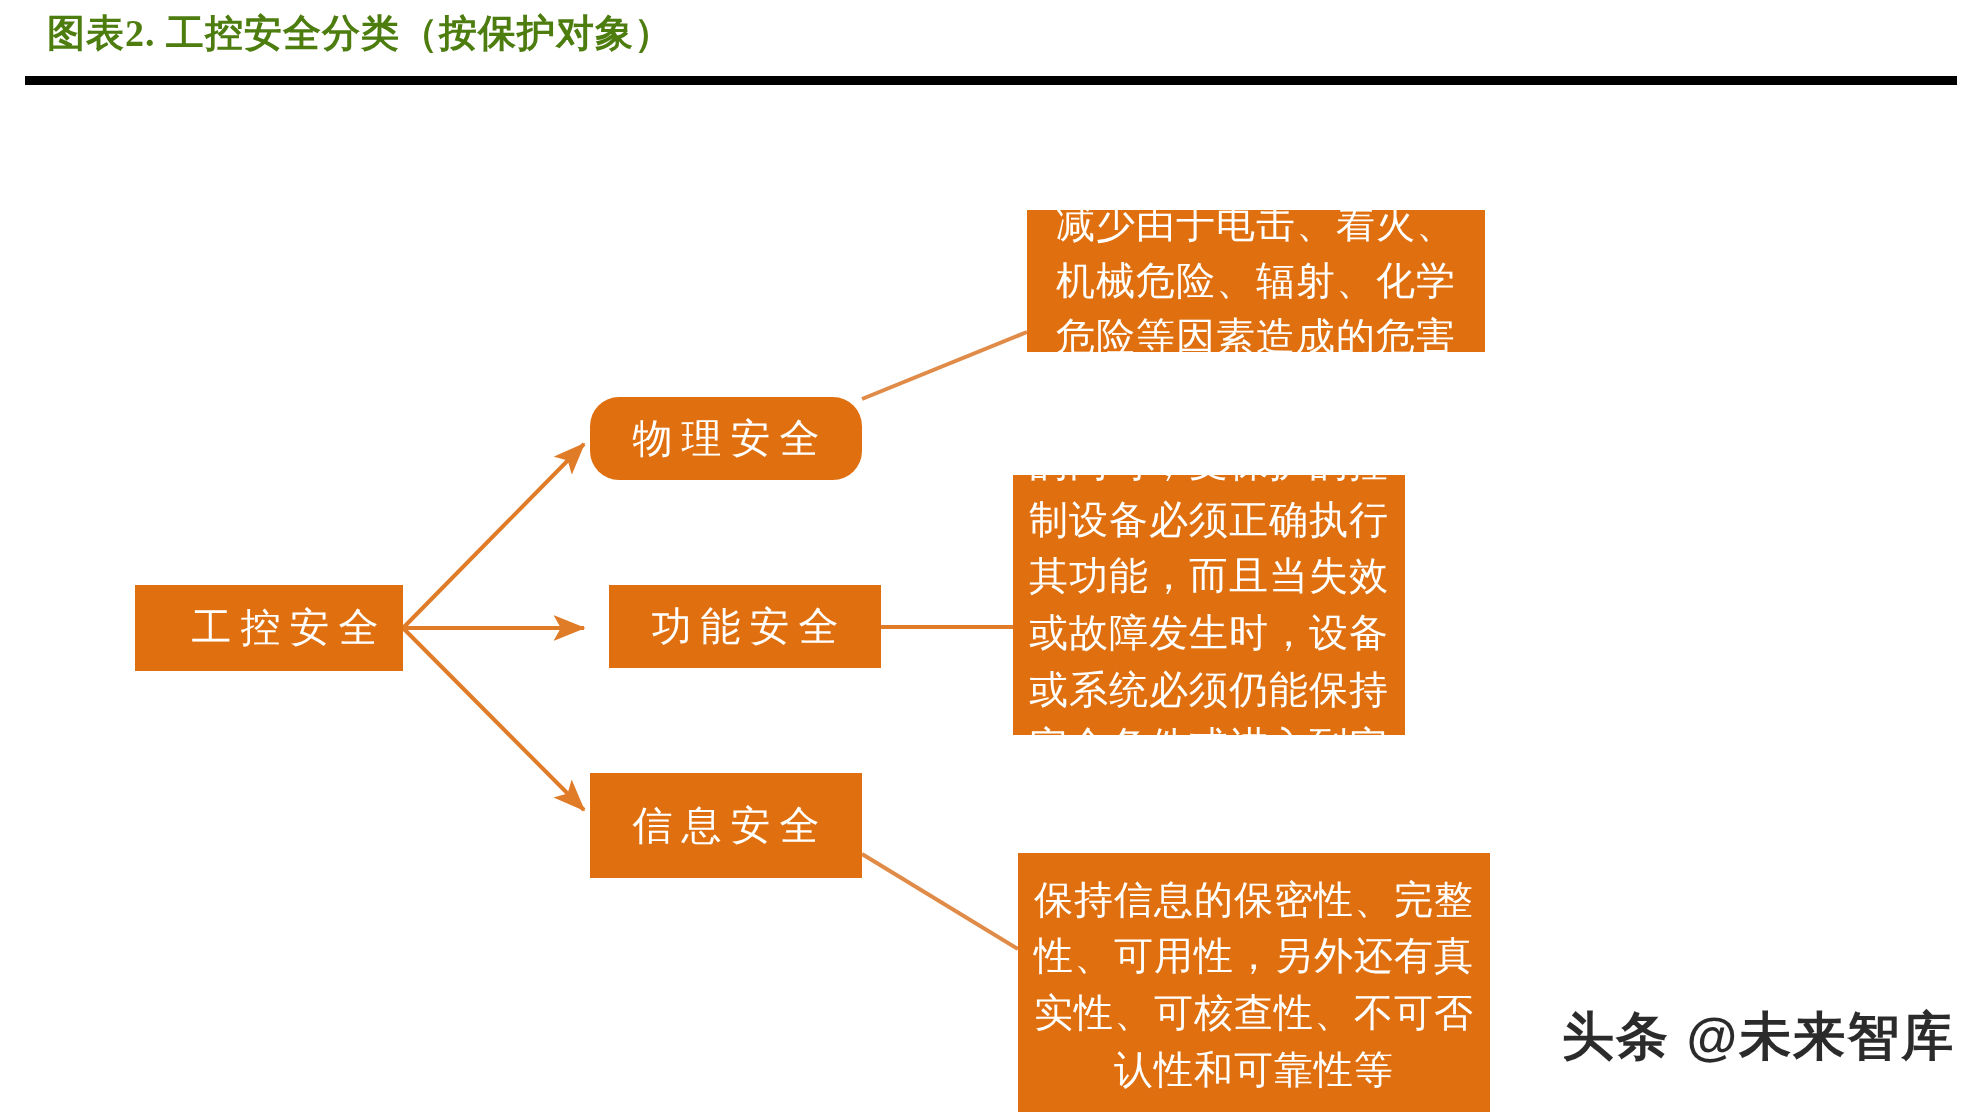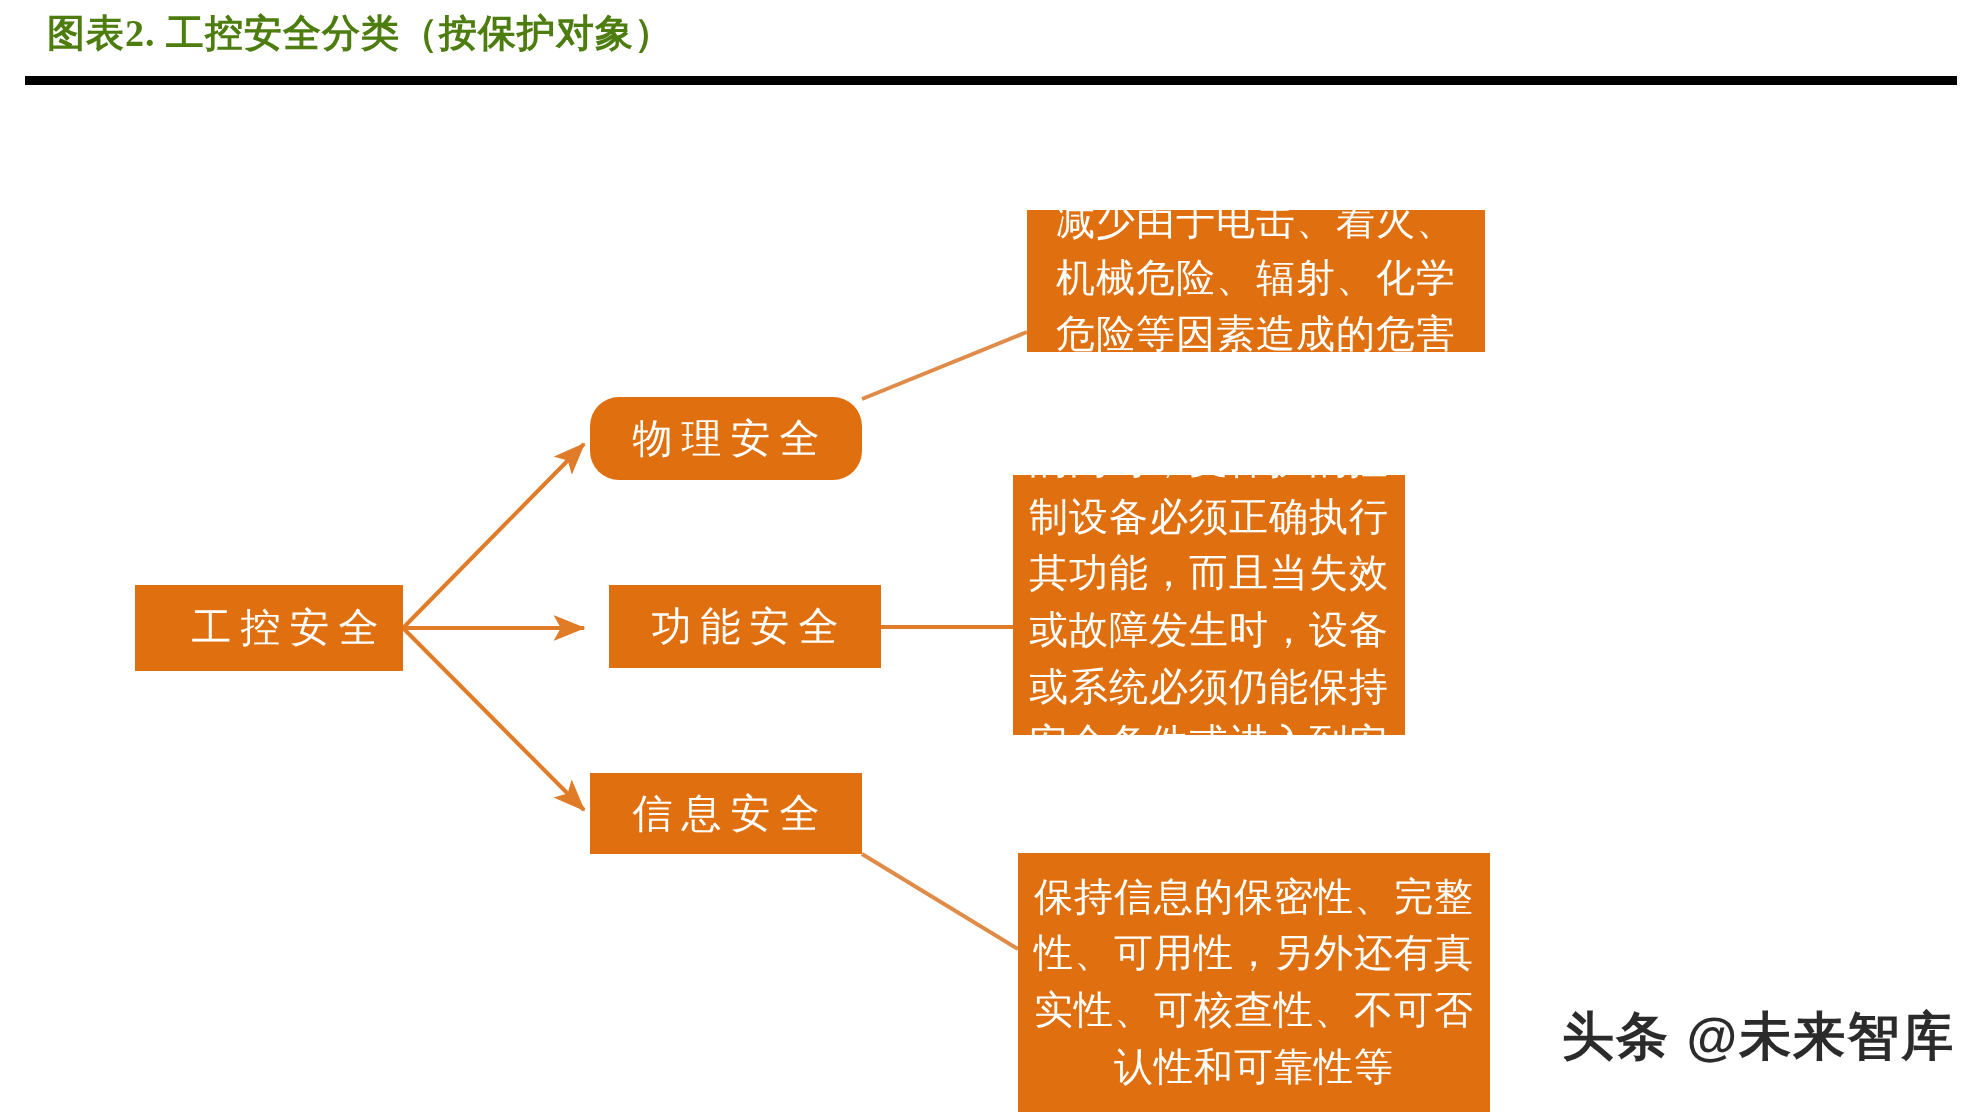--- a/index.html
+++ b/index.html
@@ -74,32 +74,32 @@
   }
   .node-label {
     font-family: "Liberation Serif", "DejaVu Serif", serif;
     font-size: 40px;
     letter-spacing: 9px;
     text-indent: 9px;
     line-height: 1.1;
     white-space: nowrap;
   }
   .desc-label {
-    font-family: Liberation Mono, monospace;
+    font-family: Liberation Sans, sans-serif;
     font-size: 39px;
     line-height: 1.45;
     letter-spacing: 1px;
     padding: 4px 16px;
   }
 
   
   #node-root        { left: 135px; top: 493px;  width: 268px; height: 86px; padding-left: 32px; }
   #node-physical    { left: 590px; top: 305px;  width: 272px; height: 83px; border-radius: 29px; }
   #node-functional  { left: 590px; top: 493px;  width: 272px; height: 83px; margin-left: 19px; }
-  #node-information { left: 590px; top: 681px;  width: 272px; height: 81px; }
+  #node-information { left: 590px; top: 681px;  width: 272px; height: 105px; }
 
   #desc-physical    { left: 1027px; top: 118px; width: 458px; height: 142px; }
   #desc-functional  { left: 1013px; top: 383px; width: 392px; height: 260px; }
   #desc-information { left: 1018px; top: 761px; width: 472px; height: 264px; }
 
   
   #watermark {
     position: absolute;
     left: 1562px;
     top: 1002px;

